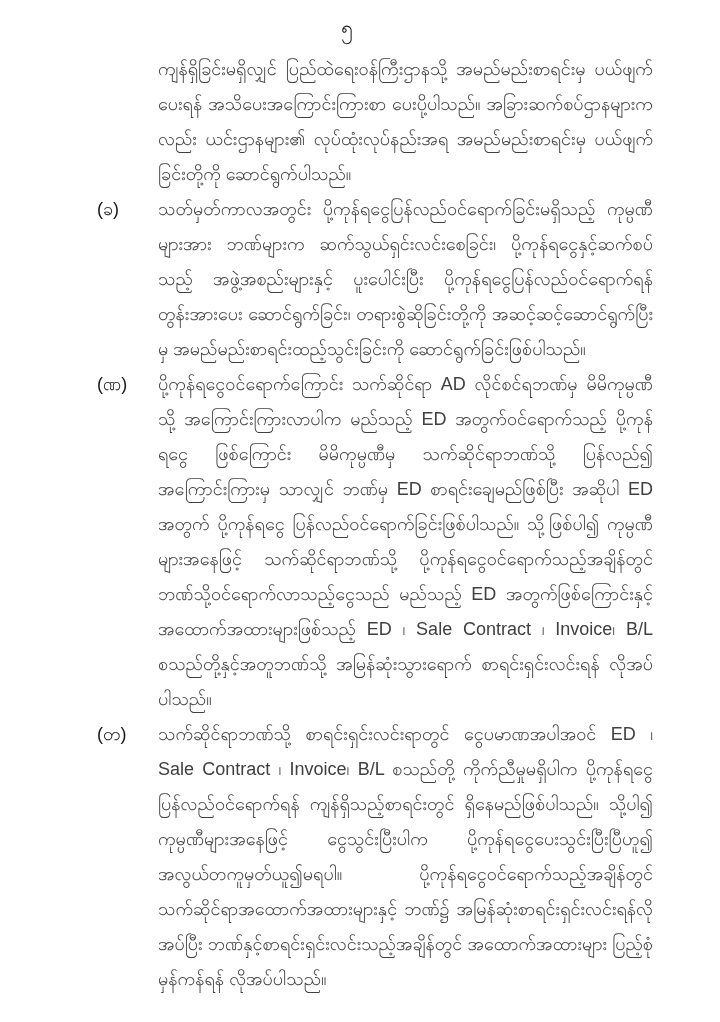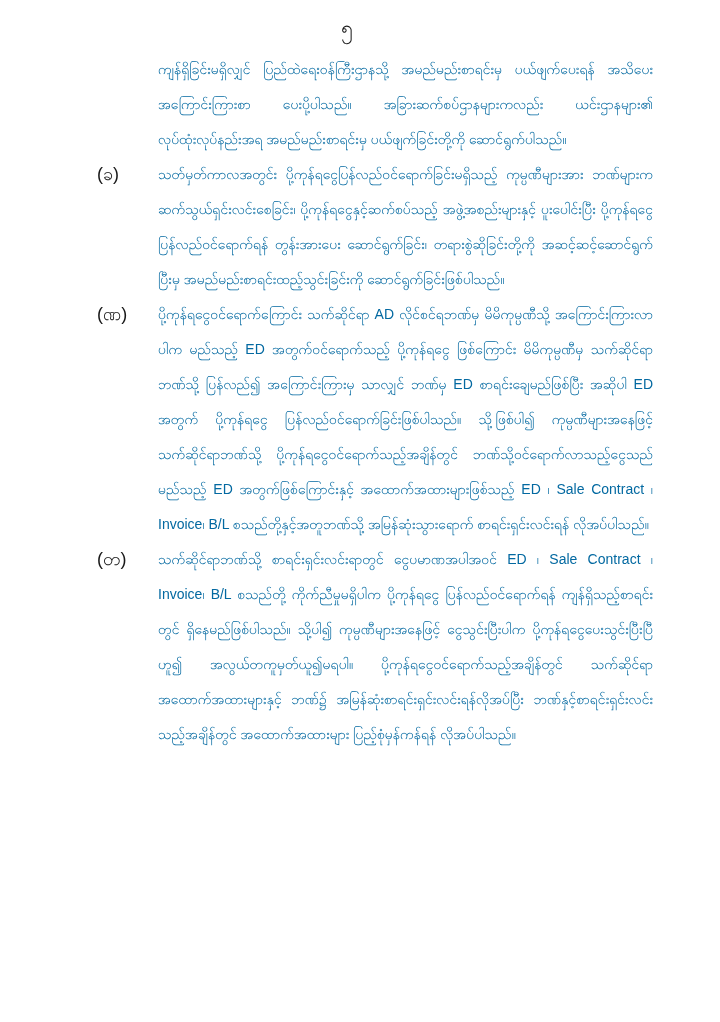--- a/index.html
+++ b/index.html
@@ -38,25 +38,25 @@
   }
   .para-label {
     flex: 0 0 61px;
     font-size: 18px;
     line-height: 35px;
     color: #181818;
     white-space: nowrap;
   }
   .para-text {
     flex: 1 1 auto;
-    font-size: 14px;
+    font-size: 18px;
     line-height: 35px;
     text-align: justify;
     text-justify: inter-word;
-    color: #0369a1;
+    color: #404040;
     word-break: break-word;
   }
 </style>
 </head>
 <body>
 
 <div class="page">
 
   <div class="page-number">၅</div>
 

